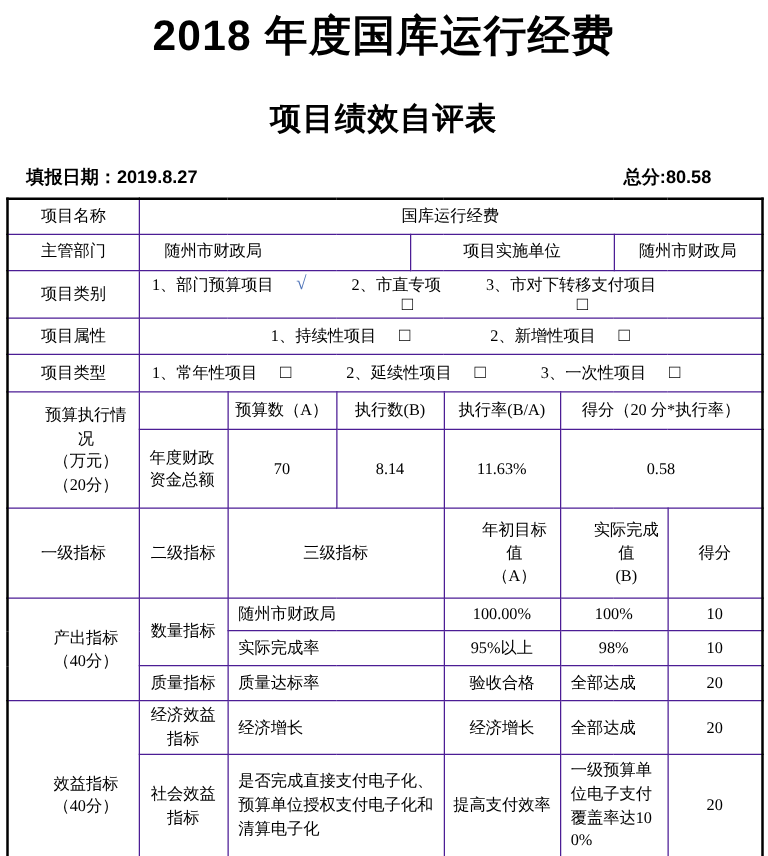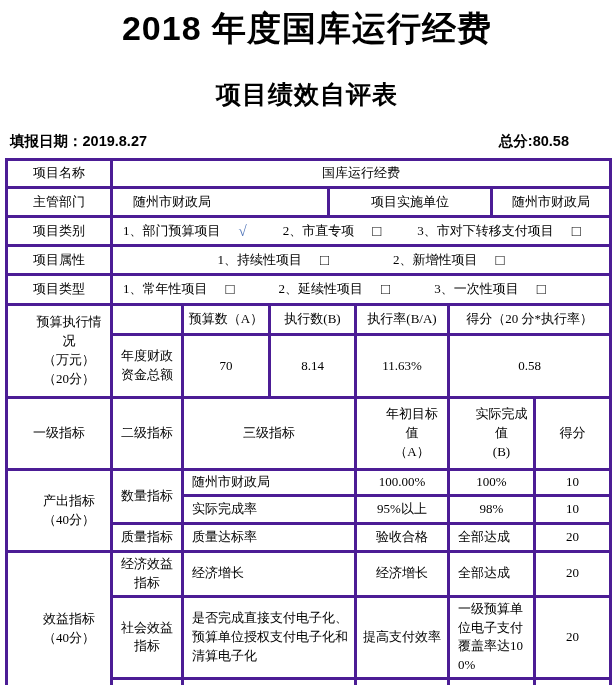--- a/index.html
+++ b/index.html
@@ -6,39 +6,39 @@
   body{
     width:614px;height:685px;overflow:hidden;
     font-family:"Liberation Serif","DejaVu Serif",serif;
   }
   .titles{text-align:center;font-family:"Liberation Sans","DejaVu Sans",sans-serif;font-weight:bold;}
   .title1{font-size:34px;padding-top:6px;letter-spacing:1px;}
   .title2{font-size:25px;padding-top:26px;letter-spacing:1px;}
   .meta{
     display:flex;justify-content:space-between;align-items:flex-end;
     font-family:"Liberation Sans","DejaVu Sans",sans-serif;font-weight:bold;
-    font-size:14.5px;margin:21px 5px 0 10px;padding-right:40px;gap:15px;
+    font-size:14.5px;margin:21px 5px 0 21px;padding-right:40px;gap:15px;
   }
   table.main{
     border-collapse:collapse;table-layout:fixed;width:604px;
     margin:7px 0 0 5px;border:2px solid #000;
   }
   td{
-    border:3px solid #4c1d95;font-size:13px;text-align:center;
+    border:1px solid #4c1d95;font-size:13px;text-align:center;
     vertical-align:middle;padding:2px 4px;line-height:1.45;overflow:hidden;
     word-break:break-all;
   }
   td.left{text-align:left;padding-left:8px;}
   td.padl{text-align:left;padding-left:20px;}
   .pre{white-space:pre-line;padding-left:24px;}
   .opts{display:flex;align-items:flex-start;padding-left:6px;}
   .opt{display:flex;align-items:center;white-space:nowrap;}
   .mark{margin-left:18px;font-size:15px;line-height:1;}
   .mark.checked{color:#4f74b8;font-weight:bold;}
-  .opts.cat .opt + .opt{margin-left:36px;}
+  .opts.cat .opt + .opt{margin-left:36px;flex-direction:column;}
   .opts.attr{justify-content:center;padding-left:0;}
   .opts.attr .opt + .opt{margin-left:64px;}
   .opts.type .opt + .opt{margin-left:44px;}
 </style>
 </head>
 <body>
 
 <div class="titles">
   <div class="title1">2018 年度国库运行经费</div>
   <div class="title2">项目绩效自评表</div>

